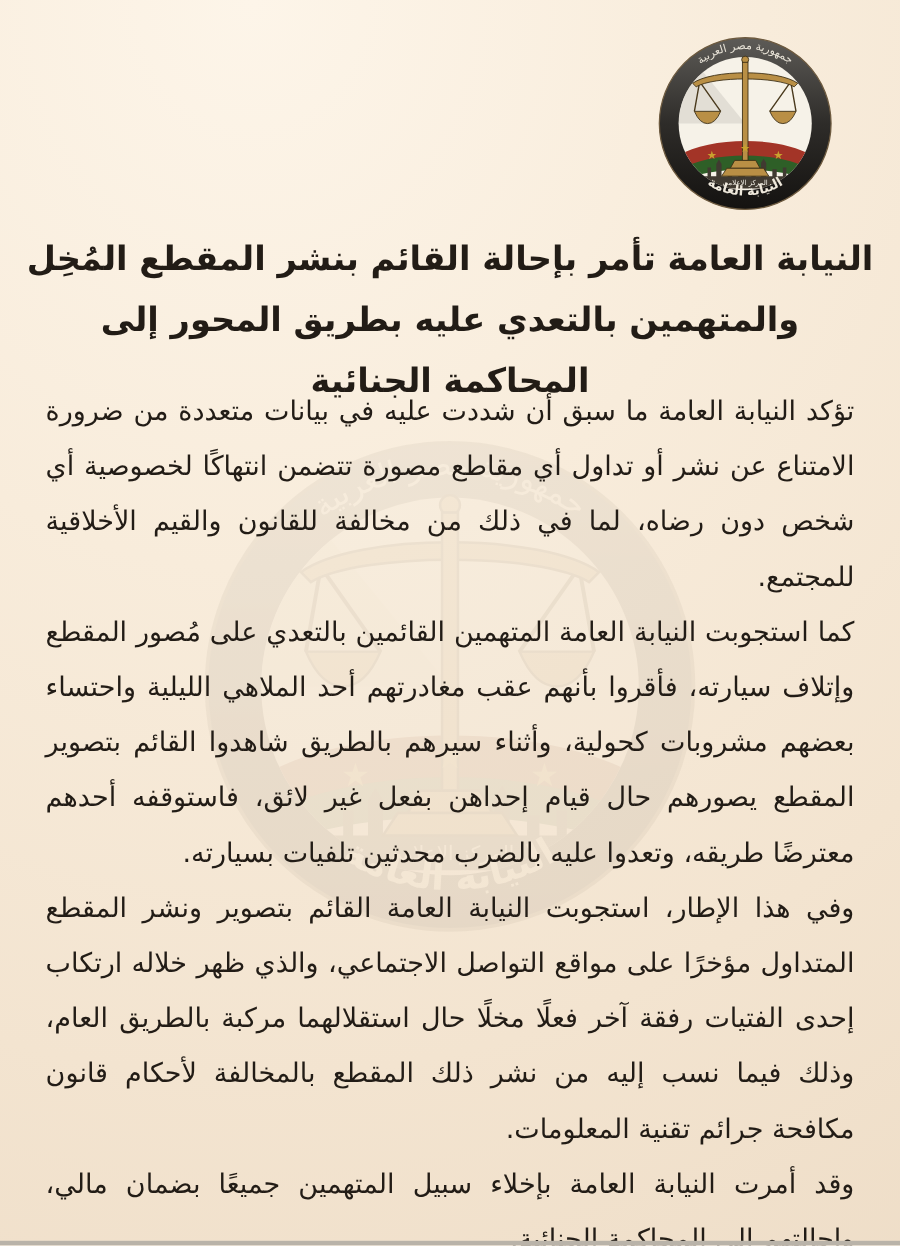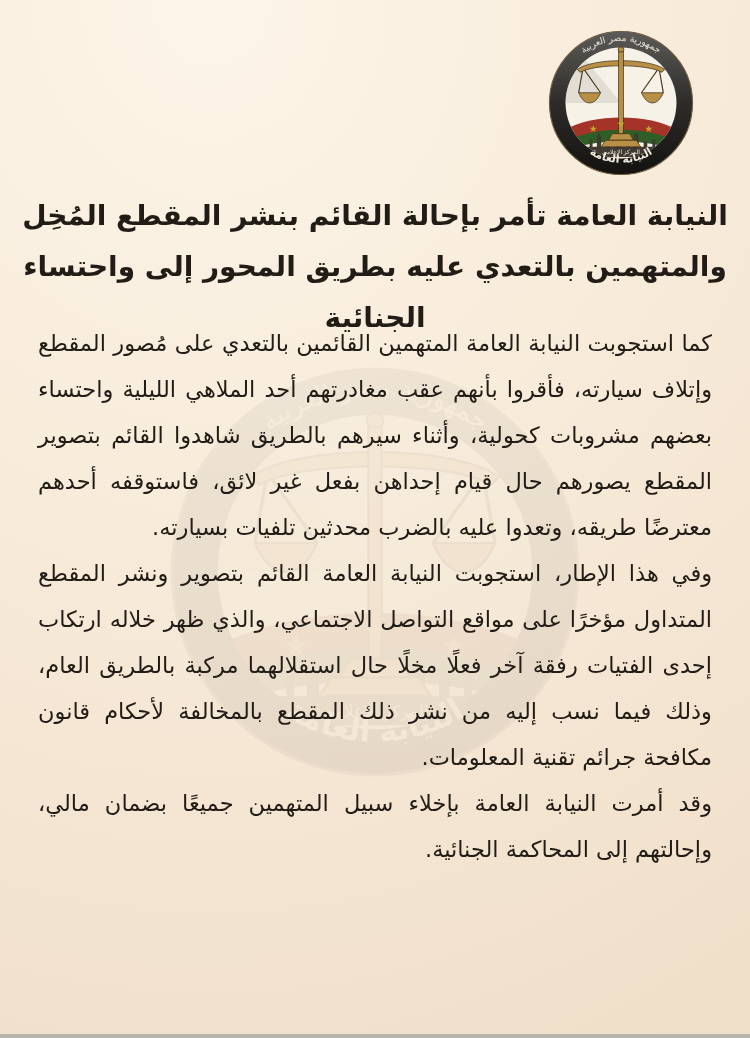--- a/index.html
+++ b/index.html
@@ -118,23 +118,24 @@
   <svg class="watermark" viewBox="0 0 200 200">
     <use href="#emblem"></use>
   </svg>
 
   <svg class="logo" viewBox="0 0 200 200">
     <use href="#emblem"></use>
   </svg>
 
   <h1 class="title">
     <span class="tline">النيابة العامة تأمر بإحالة القائم بنشر المقطع المُخِل</span>
-    <span class="tline">والمتهمين بالتعدي عليه بطريق المحور إلى واحتساء الجنائية</span>
+    <span class="tline">والمتهمين بالتعدي عليه بطريق المحور إلى المحاكمة الجنائية</span>
   </h1>
 
   <div class="body-text">
+    <p>تؤكد النيابة العامة ما سبق أن شددت عليه في بيانات متعددة من ضرورة الامتناع عن نشر أو تداول أي مقاطع مصورة تتضمن انتهاكًا لخصوصية أي شخص دون رضاه، لما في ذلك من مخالفة للقانون والقيم الأخلاقية للمجتمع.</p>
     <p>كما استجوبت النيابة العامة المتهمين القائمين بالتعدي على مُصور المقطع وإتلاف سيارته، فأقروا بأنهم عقب مغادرتهم أحد الملاهي الليلية واحتساء بعضهم مشروبات كحولية، وأثناء سيرهم بالطريق شاهدوا القائم بتصوير المقطع يصورهم حال قيام إحداهن بفعل غير لائق، فاستوقفه أحدهم معترضًا طريقه، وتعدوا عليه بالضرب محدثين تلفيات بسيارته.</p>
     <p>وفي هذا الإطار، استجوبت النيابة العامة القائم بتصوير ونشر المقطع المتداول مؤخرًا على مواقع التواصل الاجتماعي، والذي ظهر خلاله ارتكاب إحدى الفتيات رفقة آخر فعلًا مخلًا حال استقلالهما مركبة بالطريق العام، وذلك فيما نسب إليه من نشر ذلك المقطع بالمخالفة لأحكام قانون مكافحة جرائم تقنية المعلومات.</p>
     <p>وقد أمرت النيابة العامة بإخلاء سبيل المتهمين جميعًا بضمان مالي، وإحالتهم إلى المحاكمة الجنائية.</p>
   </div>
 
   <div class="bottom-edge"></div>
 </div>
 
 </body></html>

